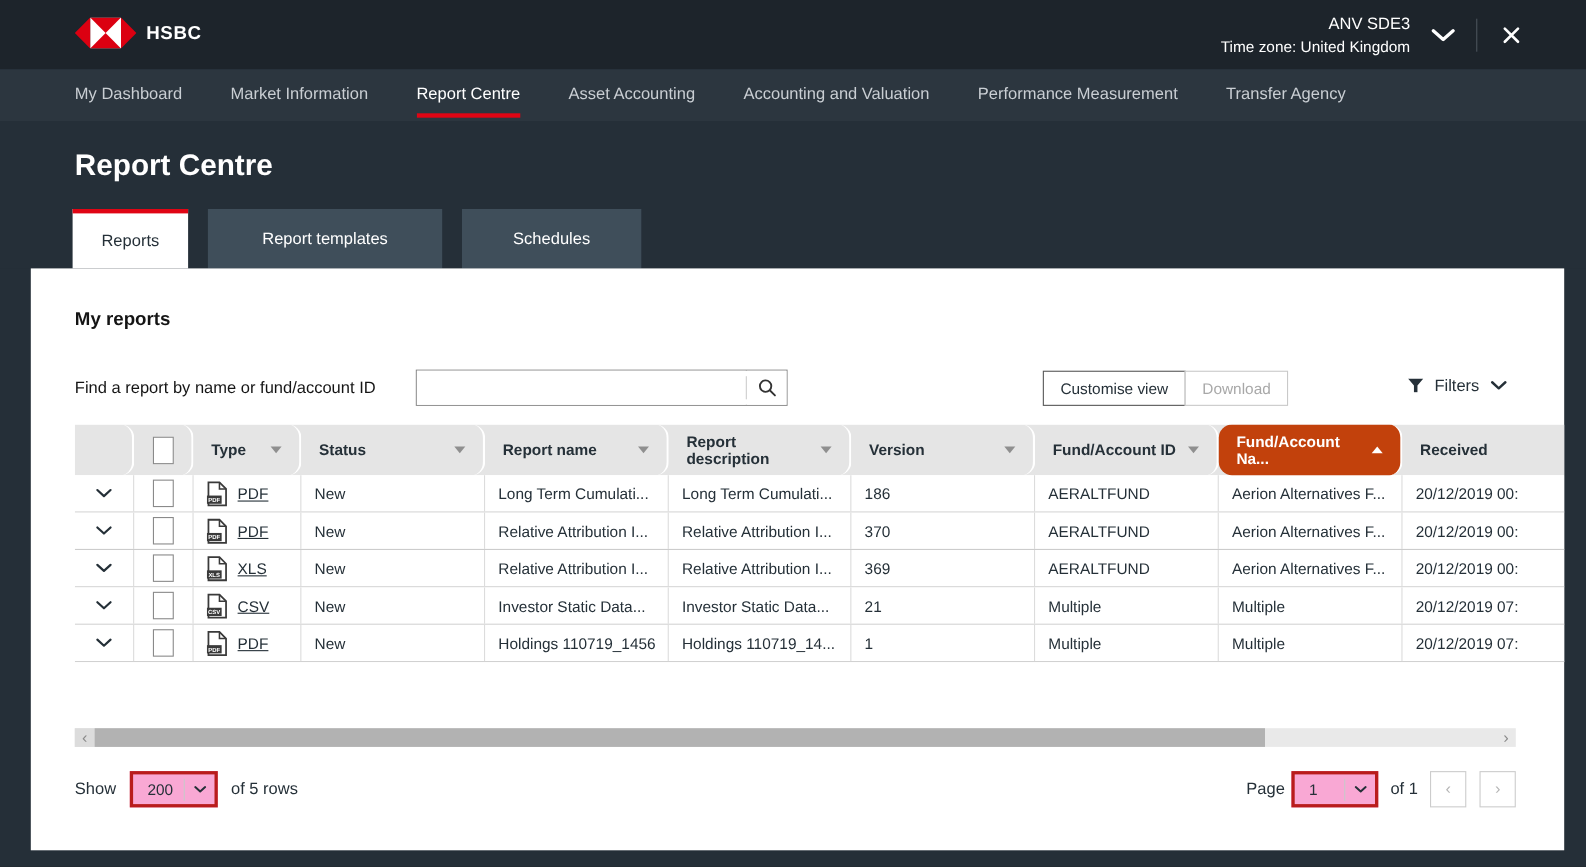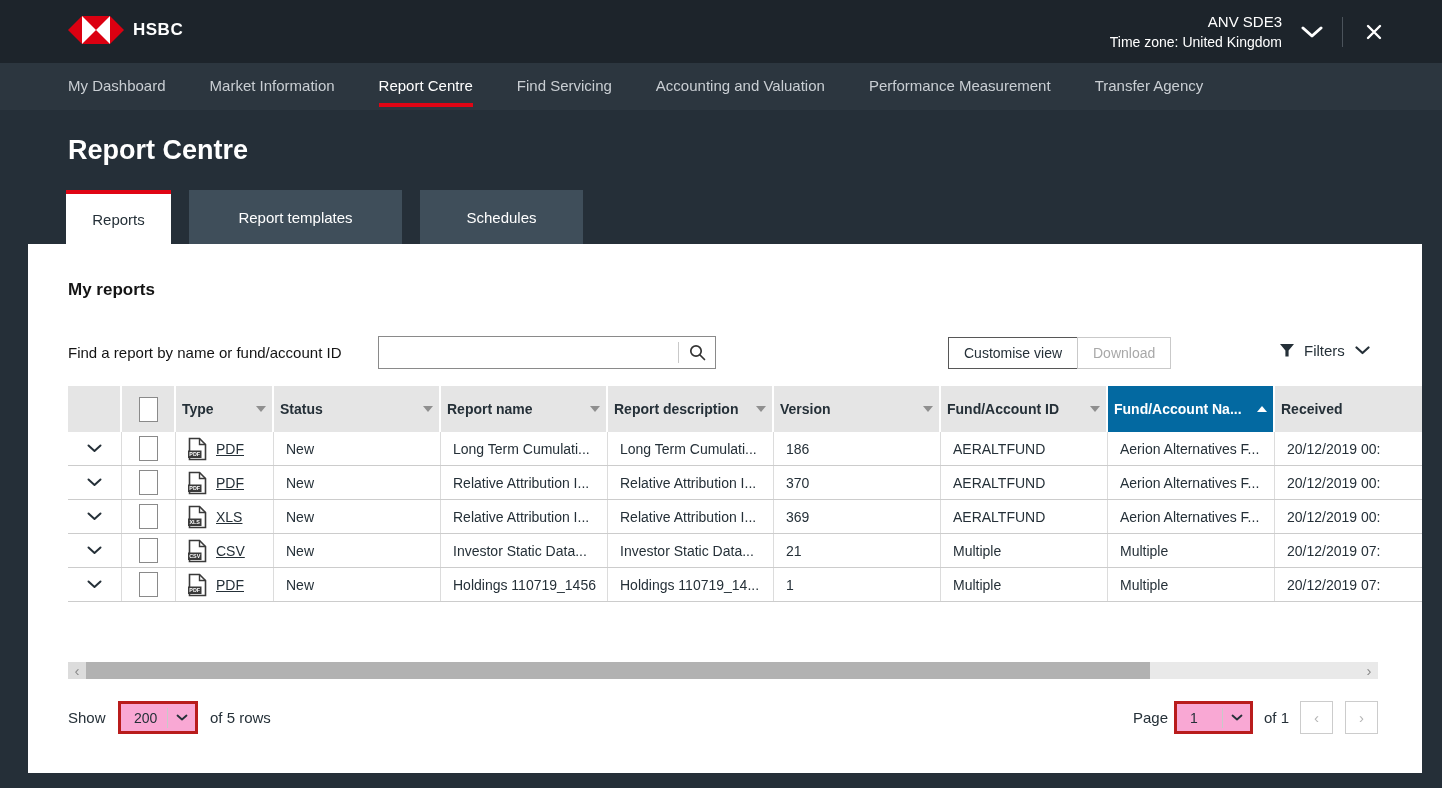--- a/index.html
+++ b/index.html
@@ -49,23 +49,23 @@
 
   .btn{height:32px;padding:0 15px;background:#fff;font-size:14px;font-family:"Liberation Sans",sans-serif;}
   .btn-customise{position:absolute;left:920px;top:93px;border:1px solid #575757;color:#253038;cursor:pointer;}
   .btn-download{position:absolute;left:1049px;top:93px;border:1px solid #c9c9c9;color:#a8a8a8;cursor:default;}
   .filters{position:absolute;left:1252px;top:98px;display:flex;align-items:center;gap:10px;cursor:pointer;}
   .filters-text{font-size:15px;color:#253038;}
 
   
   .table{position:absolute;left:40px;top:142px;width:1354px;overflow:hidden;}
   .thead{display:flex;height:46px;background:#e5e5e5;width:1374px;}
-  .th{flex:none;display:flex;align-items:center;padding:0 6px;border-right:2px solid #fff;
-      font-size:14px;font-weight:bold;color:#253038;cursor:pointer;}
-  .th.sorted{background:#0369a1;color:#fff;}
+  .th{flex:none;display:flex;align-items:center;padding:0 16px;border-right:2px solid #fff;
+      font-size:14px;font-weight:bold;color:#253038;cursor:pointer;border-radius:12px;}
+  .th.sorted{background:#c2410c;color:#fff;}
   .caret-down{width:0;height:0;border-left:5px solid transparent;border-right:5px solid transparent;border-top:6px solid #8f8f8f;margin-left:auto;}
   .caret-up{width:0;height:0;border-left:5px solid transparent;border-right:5px solid transparent;border-bottom:6px solid #fff;margin-left:auto;}
   .col-expand{width:54px;}  .col-check{width:54px;justify-content:center;}
   .col-type{width:98px;}    .col-status{width:167px;}
   .col-name{width:167px;}   .col-desc{width:166px;}
   .col-version{width:167px;}.col-fundid{width:167px;}
   .col-fundname{width:167px;}.col-received{width:167px;border-right:none;}
   .tr{display:flex;height:34px;border-bottom:1px solid #ccc;background:#fff;width:1374px;}
   .td{flex:none;display:flex;align-items:center;padding:0 12px;border-right:1px solid #dcdcdc;
       font-size:14px;color:#253038;overflow:hidden;white-space:nowrap;}
@@ -129,21 +129,21 @@
             <path d="M2,2 L14,14 M14,2 L2,14" stroke="#fff" stroke-width="2.4" stroke-linecap="round"></path>
           </svg>
       </span>
     </div>
   </header>
 
   <nav class="navbar">
     <div class="nav-item">My Dashboard</div>
     <div class="nav-item">Market Information</div>
     <div class="nav-item active">Report Centre</div>
-    <div class="nav-item">Find Servicing</div>
+    <div class="nav-item">Asset Accounting</div>
     <div class="nav-item">Accounting and Valuation</div>
     <div class="nav-item">Performance Measurement</div>
     <div class="nav-item">Transfer Agency</div>
   </nav>
 
   <div class="pageband">
     <div class="page-title">Report Centre</div>
     <div class="tabs">
       <div class="tab active tab-reports">Reports</div>
       <div class="tab inactive tab-templates">Report templates</div>

